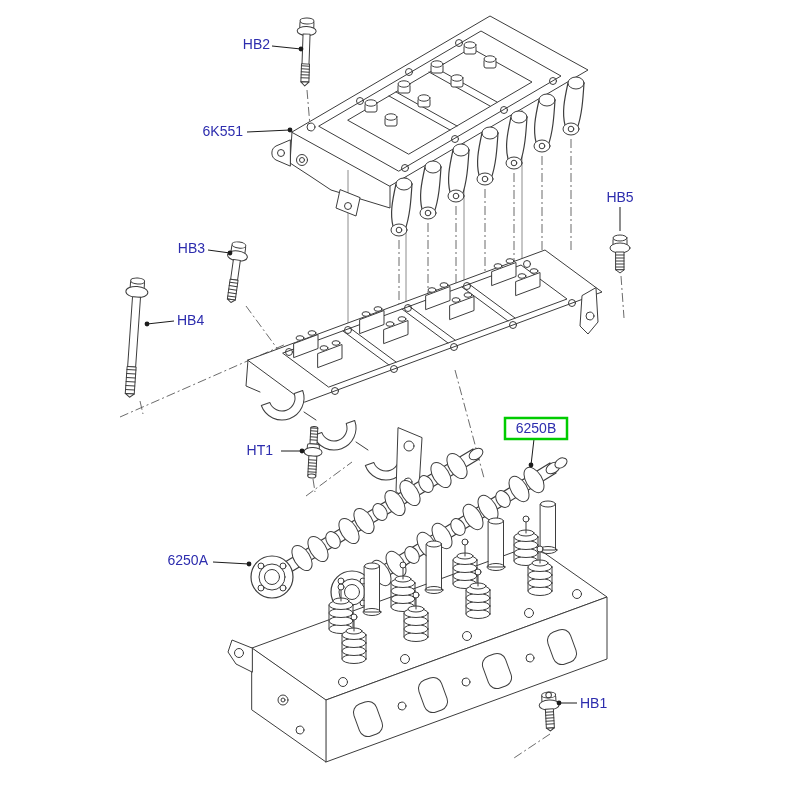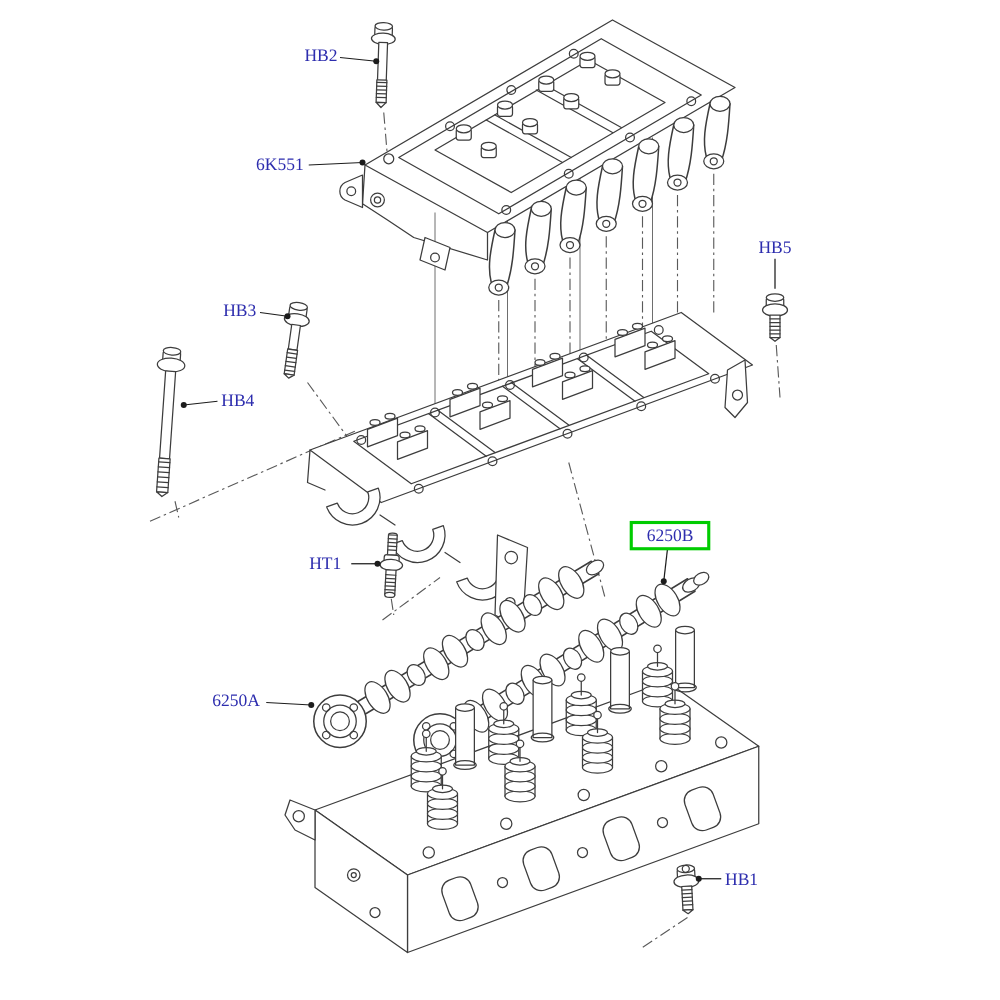--- a/index.html
+++ b/index.html
@@ -1,17 +1,17 @@
 <!DOCTYPE html>
 <html style="--bg: #ffffff; --line: #3d3d3d;"><head>
 <meta charset="utf-8">
 <style>
   html,body{margin:0;padding:0;background:#fff;}
   #canvas{position:relative;width:800px;height:800px;background:var(--bg,#fff);overflow:hidden;
-          font-family:Liberation Serif, serif;}
+          font-family:Liberation Sans, sans-serif;}
   svg{position:absolute;left:0;top:0;}
   .ln{fill:none;stroke:var(--line,#3d3d3d);stroke-width:1;stroke-linejoin:round;stroke-linecap:round;}
   .pc{fill:#fff;stroke:var(--line,#3d3d3d);stroke-width:1;stroke-linejoin:round;stroke-linecap:round;}
   .pc2{fill:#fff;stroke:var(--line,#3d3d3d);stroke-width:1.2;stroke-linejoin:round;stroke-linecap:round;}
   .thin{fill:none;stroke:#6e6e6e;stroke-width:.8;}
   .cl{fill:none;stroke:#5a5a5a;stroke-width:.9;stroke-dasharray:9 3 2 3;}
   .leader{fill:none;stroke:#1c1c1c;stroke-width:1;}
   .callout-text{font-size:14px;font-weight:500;}
 </style>
 </head>

